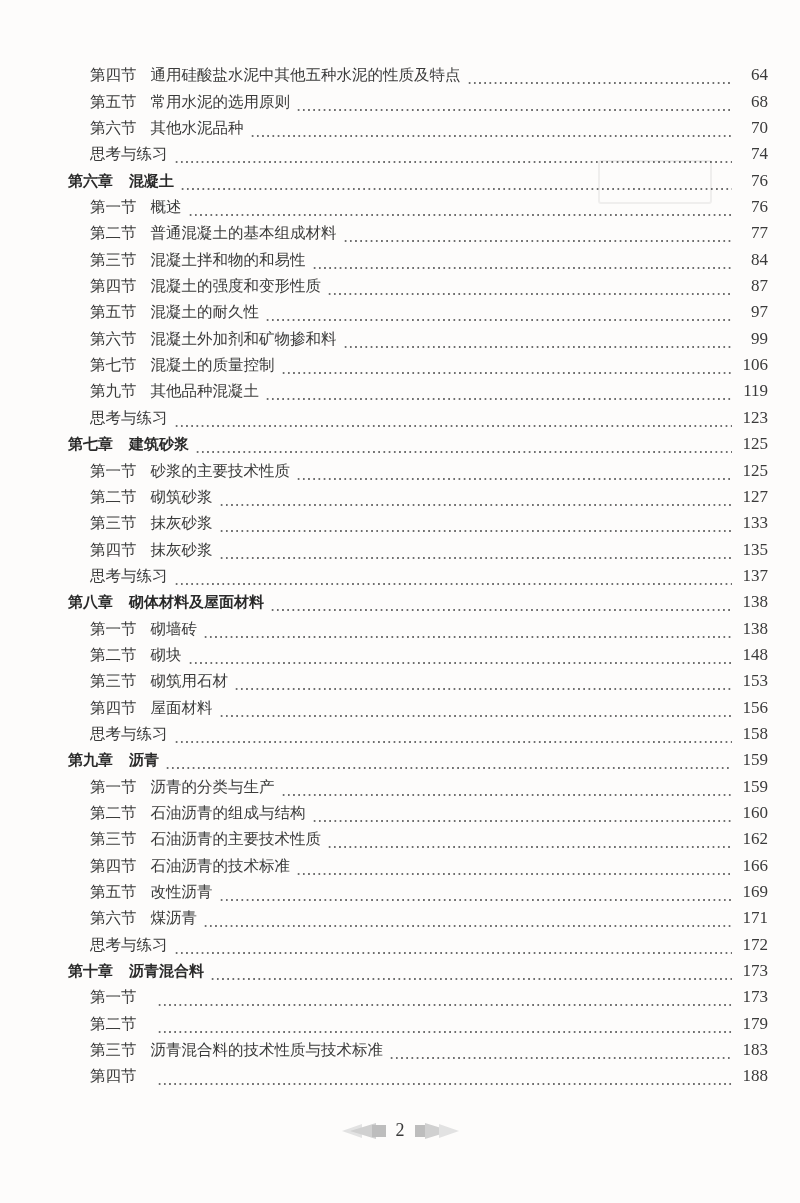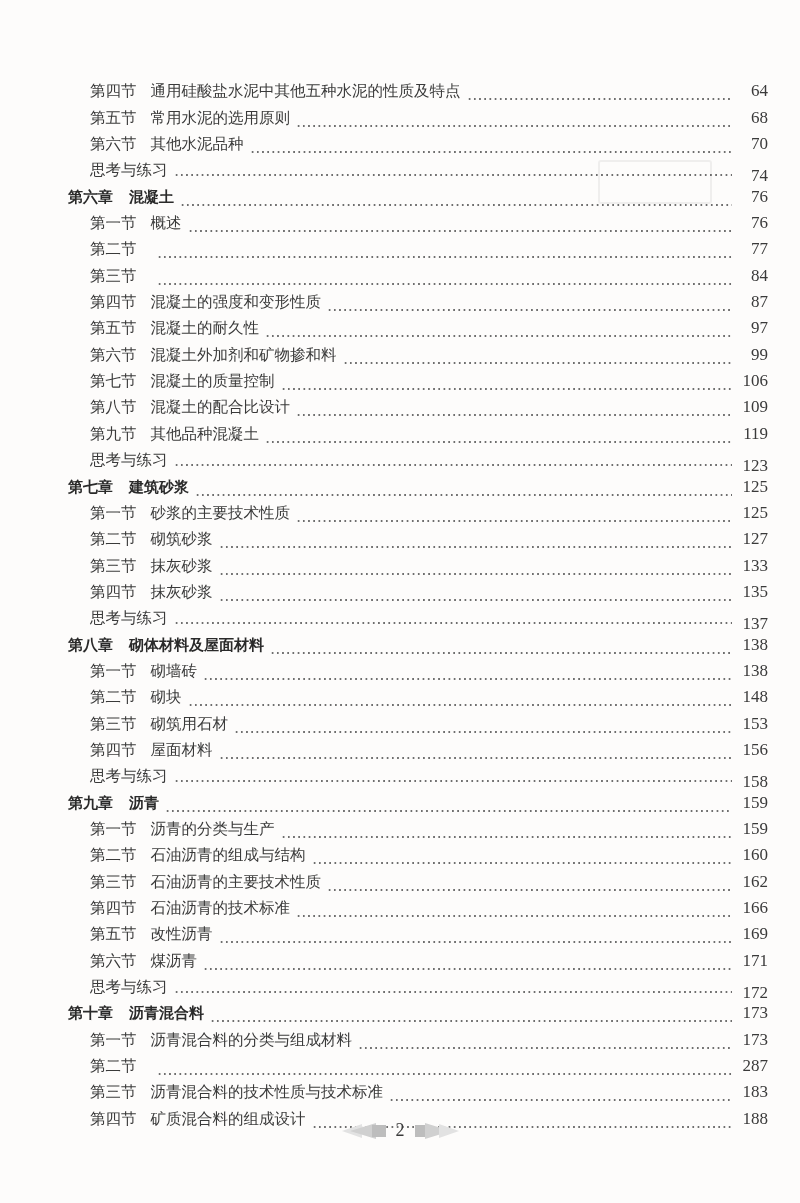--- a/index.html
+++ b/index.html
@@ -21,41 +21,41 @@
       top: 160px;
       width: 110px;
       height: 40px;
       opacity: 0.12;
       border: 2px solid #888;
       border-radius: 3px;
     }
     .toc {
       position: absolute;
       left: 68px;
-      top: 78px;
+      top: 62px;
       width: 700px;
     }
     .row {
       display: flex;
       align-items: flex-end;
       height: 26.35px;
       font-size: 15.5px;
       line-height: 26px;
       white-space: nowrap;
     }
     .row.chapter {
       font-family: "DejaVu Sans", "Liberation Sans", sans-serif;
       font-weight: bold;
       color: #2a2a2a;
       font-size: 15px;
       padding-left: 0;
       justify-content: space-between;
     }
     .row.section { padding-left: 22px; }
-    .row.exercise { padding-left: 22px; align-items: center; }
+    .row.exercise { padding-left: 22px; }
     .num {
       flex: 0 0 auto;
       margin-right: 14px;
     }
     .chapter .num { margin-right: 16px; }
     .title { flex: 0 0 auto; }
     .dots {
       flex: 1 1 auto;
       overflow: hidden;
       margin: 0 6px 0 6px;
@@ -132,25 +132,27 @@
       <span class="page">76</span>
     </div>
     <div class="row section">
       <span class="num">第一节</span>
       <span class="title">概述</span>
       <span class="dots"></span>
       <span class="page">76</span>
     </div>
     <div class="row section">
       <span class="num">第二节</span>
+      <span class="title">普通混凝土的基本组成材料</span>
       <span class="dots"></span>
       <span class="page">77</span>
     </div>
     <div class="row section">
       <span class="num">第三节</span>
+      <span class="title">混凝土拌和物的和易性</span>
       <span class="dots"></span>
       <span class="page">84</span>
     </div>
     <div class="row section">
       <span class="num">第四节</span>
       <span class="title">混凝土的强度和变形性质</span>
       <span class="dots"></span>
       <span class="page">87</span>
     </div>
     <div class="row section">
@@ -165,26 +167,20 @@
       <span class="dots"></span>
       <span class="page">99</span>
     </div>
     <div class="row section">
       <span class="num">第七节</span>
       <span class="title">混凝土的质量控制</span>
       <span class="dots"></span>
       <span class="page">106</span>
     </div>
     <div class="row section">
-      <span class="num">第八节</span>
-      <span class="title">混凝土的配合比设计</span>
-      <span class="dots"></span>
-      <span class="page">109</span>
-    </div>
-    <div class="row section">
       <span class="num">第九节</span>
       <span class="title">其他品种混凝土</span>
       <span class="dots"></span>
       <span class="page">119</span>
     </div>
     <div class="row exercise">
       <span class="title">思考与练习</span>
       <span class="dots"></span>
       <span class="page">123</span>
     </div>
@@ -306,38 +302,36 @@
       <span class="page">172</span>
     </div>
     <div class="row chapter">
       <span class="num">第十章</span>
       <span class="title">沥青混合料</span>
       <span class="dots"></span>
       <span class="page">173</span>
     </div>
     <div class="row section">
       <span class="num">第一节</span>
-      <span class="title">沥青混合料的分类与组成材料</span>
       <span class="dots"></span>
       <span class="page">173</span>
     </div>
     <div class="row section">
       <span class="num">第二节</span>
       <span class="dots"></span>
-      <span class="page">287</span>
+      <span class="page">179</span>
     </div>
     <div class="row section">
       <span class="num">第三节</span>
       <span class="title">沥青混合料的技术性质与技术标准</span>
       <span class="dots"></span>
       <span class="page">183</span>
     </div>
     <div class="row section">
       <span class="num">第四节</span>
-      <span class="title">矿质混合料的组成设计</span>
       <span class="dots"></span>
       <span class="page">188</span>
     </div>
   </div>
 
 <div class="footer">
   <svg class="arrow" viewBox="0 0 44 16">
     <polygon points="0,8 20,1 20,15" fill="#e2e2e2"></polygon>
     <polygon points="8,8 34,0 34,16" fill="#d0d0d0"></polygon>
     <rect x="30" y="2" width="14" height="12" fill="#bdbdbd"></rect>

